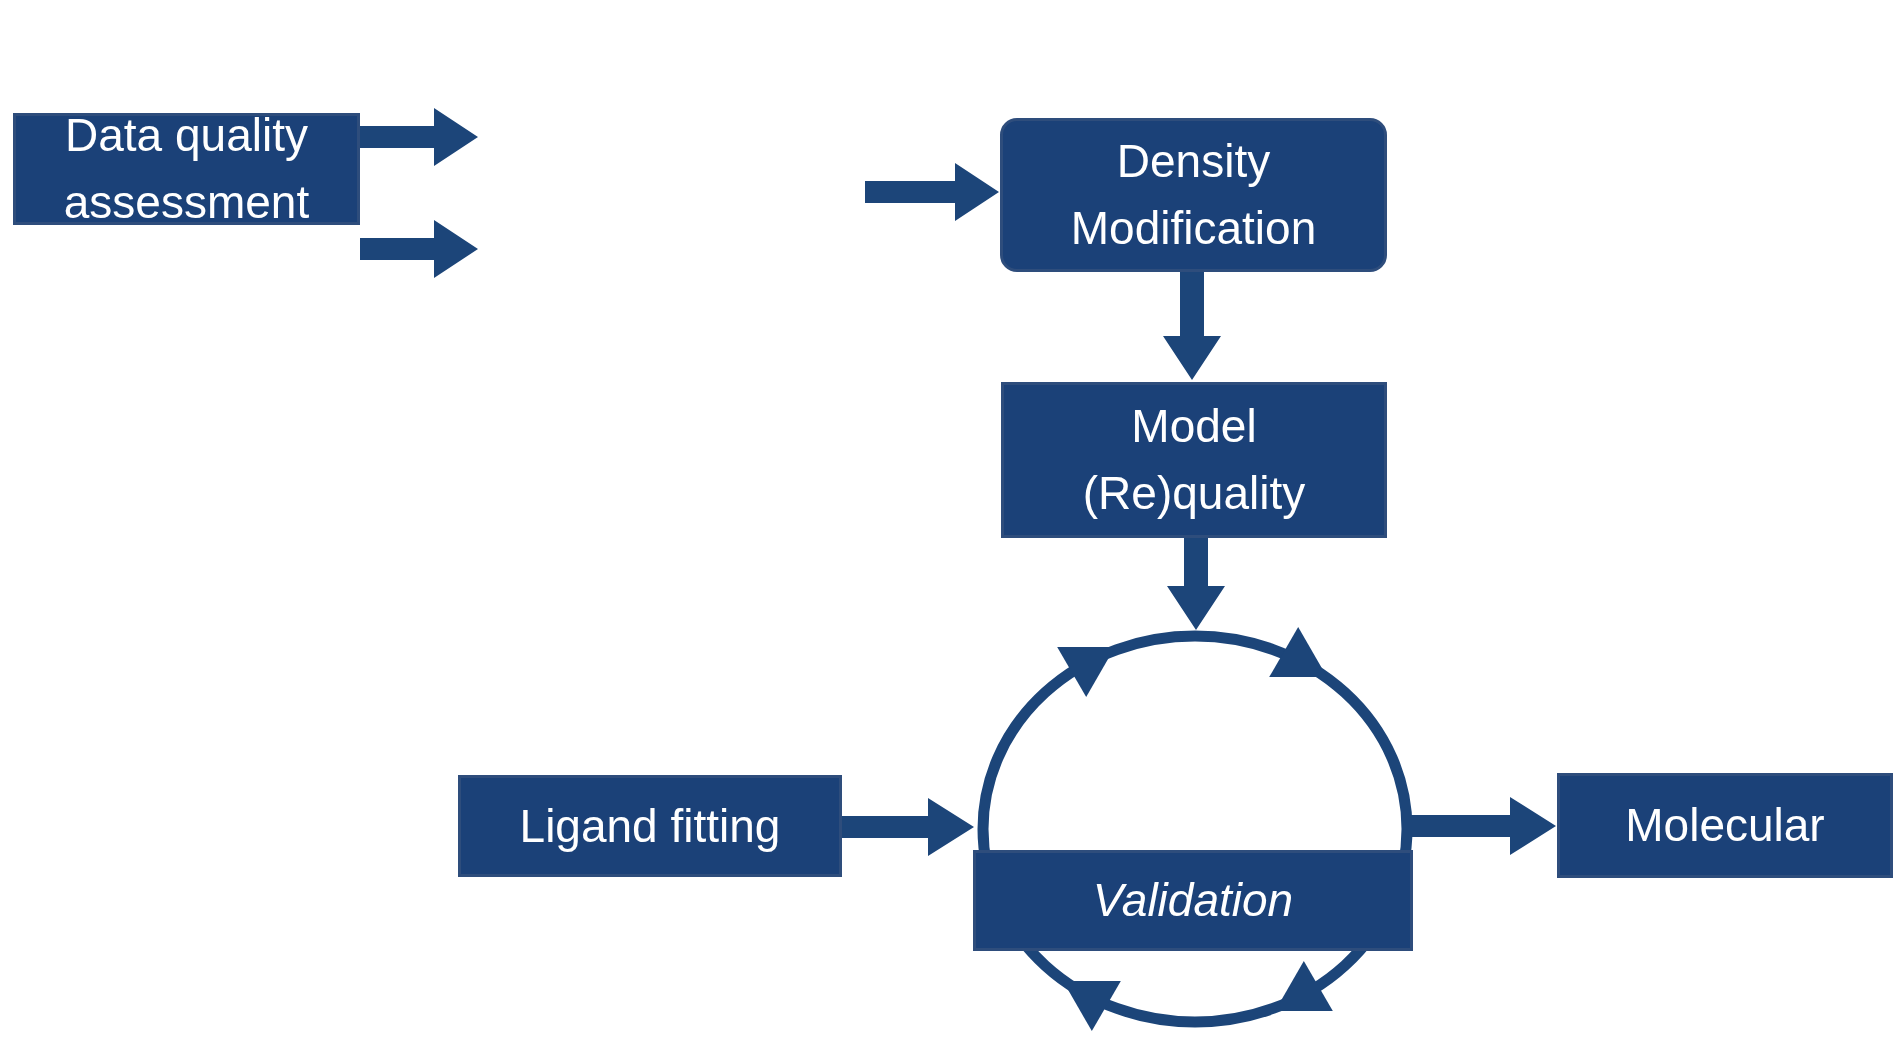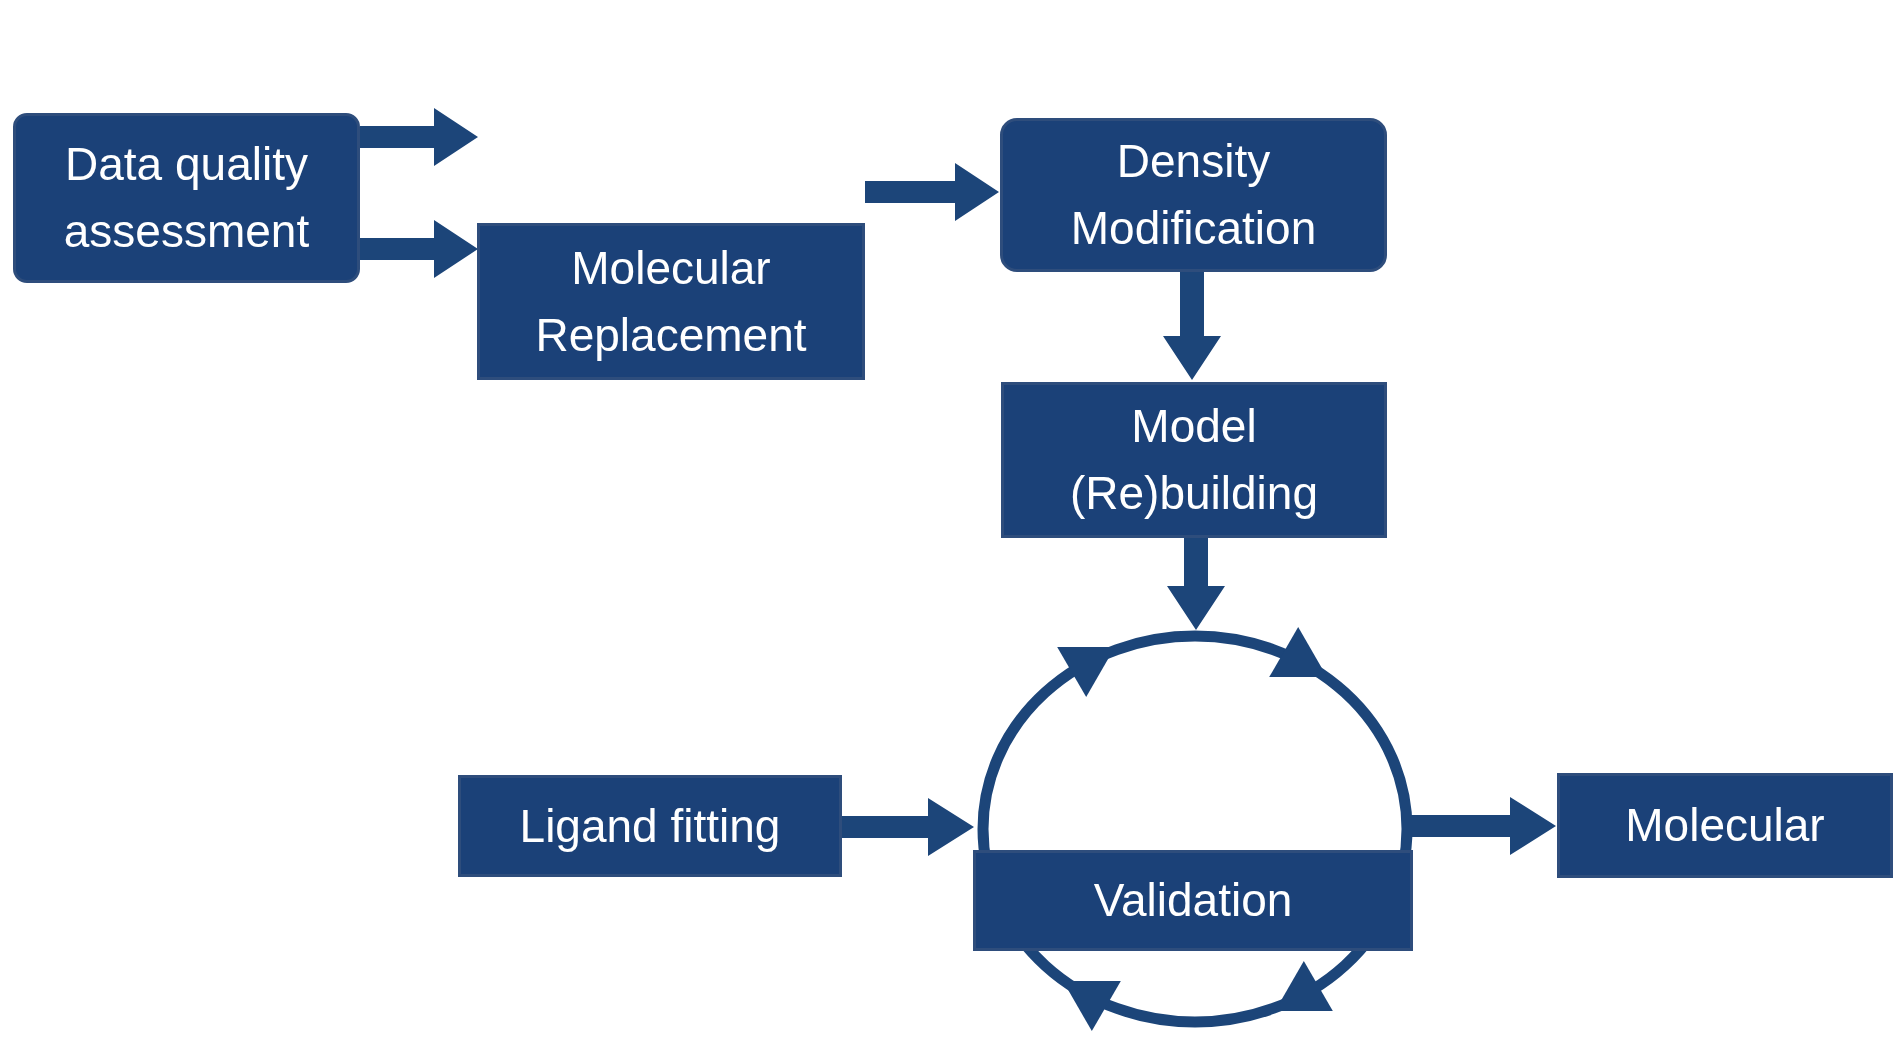--- a/index.html
+++ b/index.html
@@ -32,27 +32,27 @@
     border: 3px solid var(--node-border);
     color: var(--text);
     display: flex;
     align-items: center;
     justify-content: center;
     text-align: center;
     font-size: 46px;
     line-height: 1.45;
     padding: 0 14px;
   }
-  #n-dqa   { left: 13px;   top: 113px; width: 347px; height: 170px; border-radius: 14px; }
+  #n-dqa   { left: 13px;   top: 113px; width: 347px; height: 112px; }
   #n-exp   { left: 477px;  top: 10px;  width: 387px; height: 155px; }
   #n-mr    { left: 477px;  top: 223px; width: 388px; height: 157px; }
   #n-dm    { left: 1000px; top: 118px; width: 387px; height: 154px; border-radius: 17px; }
   #n-model { left: 1001px; top: 382px; width: 386px; height: 156px; }
   #n-ref   { left: 973px;  top: 695px; width: 440px; height: 102px; }
-  #n-val   { left: 973px;  top: 850px; width: 440px; height: 101px; }
+  #n-val   { left: 973px;  top: 850px; width: 440px; height: 101px; font-style: italic; }
   #n-lig   { left: 458px;  top: 775px; width: 384px; height: 102px; }
   #n-dep   { left: 1557px; top: 773px; width: 336px; height: 105px; }
 </style>
 </head>
 <body>
 
 <div id="canvas">
 
   <svg id="shapes" viewBox="0 0 1903 1043" xmlns="http://www.w3.org/2000/svg">
 
@@ -78,30 +78,27 @@
     <polygon points="1184,538 1208,538 1208,586 1225,586 1196,630 1167,586 1184,586"></polygon>
     <polygon points="842,816 928,816 928,798 974,827 928,856 928,838 842,838"></polygon>
     <polygon points="1408,815 1510,815 1510,797 1556,826 1510,855 1510,837 1408,837"></polygon>
   </svg>
 
   <div class="node" id="n-dqa">
     <span>Data quality assessment</span>
   </div>
 
 
-  <div class="node" id="n-mr">
-    <span>Molecular Replacement</span>
-  </div>
 
   <div class="node" id="n-dm">
     <span>Density Modification</span>
   </div>
 
   <div class="node" id="n-model">
-    <span>Model (Re)building</span>
+    <span>Model (Re)quality</span>
   </div>
 
 
   <div class="node" id="n-val">
     <span>Validation</span>
   </div>
 
   <div class="node" id="n-lig">
     <span>Ligand fitting</span>
   </div>

